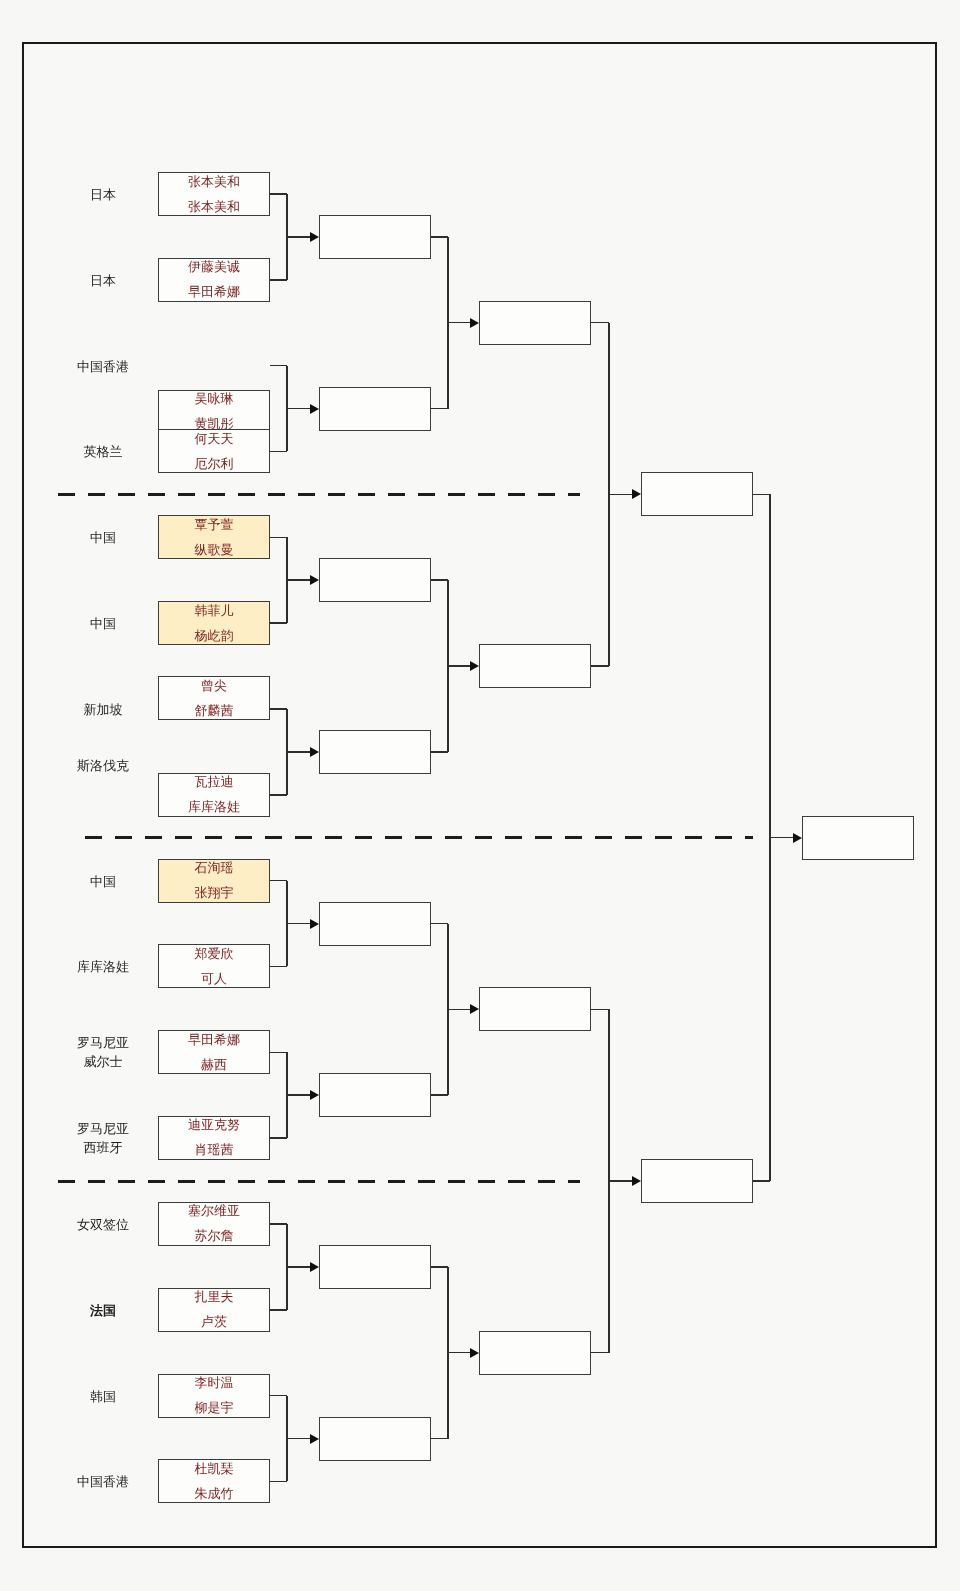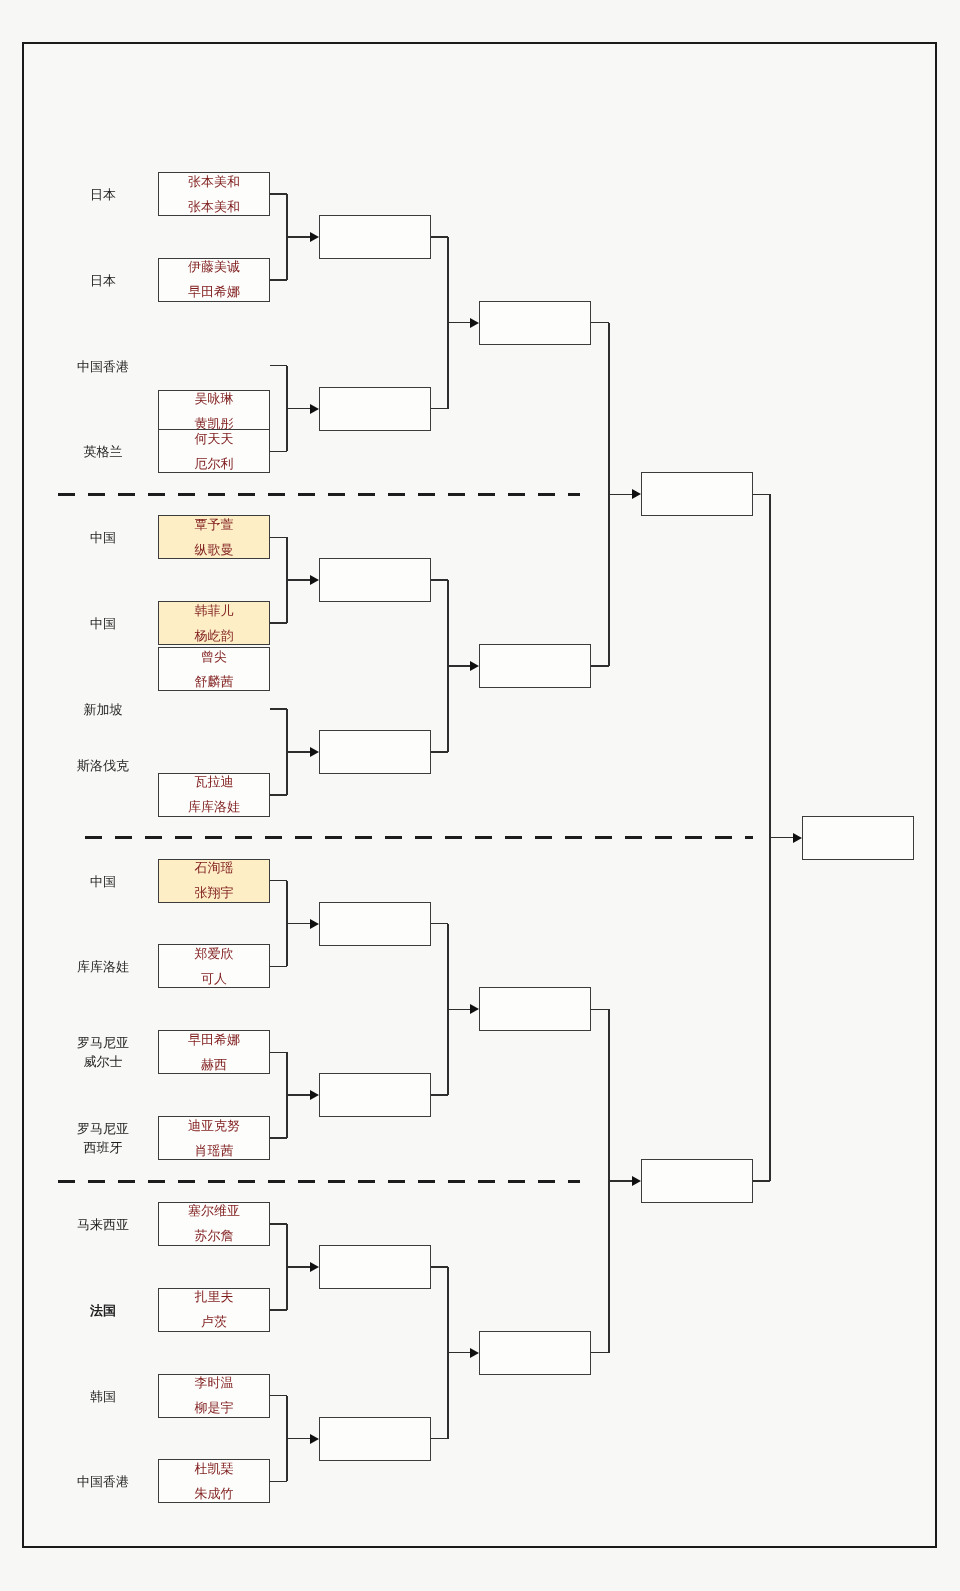--- a/index.html
+++ b/index.html
@@ -56,21 +56,21 @@
       <div class="bbox gold" style="left: 158px; top: 515.32px;">
         <div>覃予萱</div>
         <div>纵歌曼</div>
       </div>
       <div class="country" style="left: 44px; top: 623.15px;">中国</div>
       <div class="bbox gold" style="left: 158px; top: 601.15px;">
         <div>韩菲儿</div>
         <div>杨屹韵</div>
       </div>
       <div class="country" style="left: 44px; top: 708.98px;">新加坡</div>
-      <div class="bbox" style="left: 158px; top: 647px;">
+      <div class="bbox" style="left: 158px; top: 676px;">
         <div>曾尖</div>
         <div>舒麟茜</div>
       </div>
       <div class="country" style="left: 44px; top: 765px;">斯洛伐克</div>
       <div class="bbox" style="left: 158px; top: 772.81px;">
         <div>瓦拉迪</div>
         <div>库库洛娃</div>
       </div>
       <div class="country" style="left: 44px; top: 880.64px;">中国</div>
       <div class="bbox gold" style="left: 158px; top: 858.64px;">
@@ -83,25 +83,25 @@
         <div>可人</div>
       </div>
       <div class="country" style="left: 44px; top: 1052.3px;">罗马尼亚
 威尔士</div>
       <div class="bbox" style="left: 158px; top: 1030.3px;">
         <div>早田希娜</div>
         <div>赫西</div>
       </div>
       <div class="country" style="left: 44px; top: 1138.13px;">罗马尼亚
 西班牙</div>
-      <div class="bbox" style="left: 158px; top: 1116.13px;">
+      <div class="bbox" style="left: 158px; top: 1116.13px; font-family: Liberation Mono, monospace;">
         <div>迪亚克努</div>
         <div>肖瑶茜</div>
       </div>
-      <div class="country" style="left: 44px; top: 1223.96px;">马来西亚</div>
+      <div class="country" style="left: 44px; top: 1223.96px;">女双签位</div>
       <div class="bbox" style="left: 158px; top: 1201.96px;">
         <div>塞尔维亚</div>
         <div>苏尔詹</div>
       </div>
       <div class="country" style="left: 44px; top: 1309.79px; font-weight: bold;">法国</div>
       <div class="bbox" style="left: 158px; top: 1287.79px;">
         <div>扎里夫</div>
         <div>卢茨</div>
       </div>
       <div class="country" style="left: 44px; top: 1395.62px;">韩国</div>

